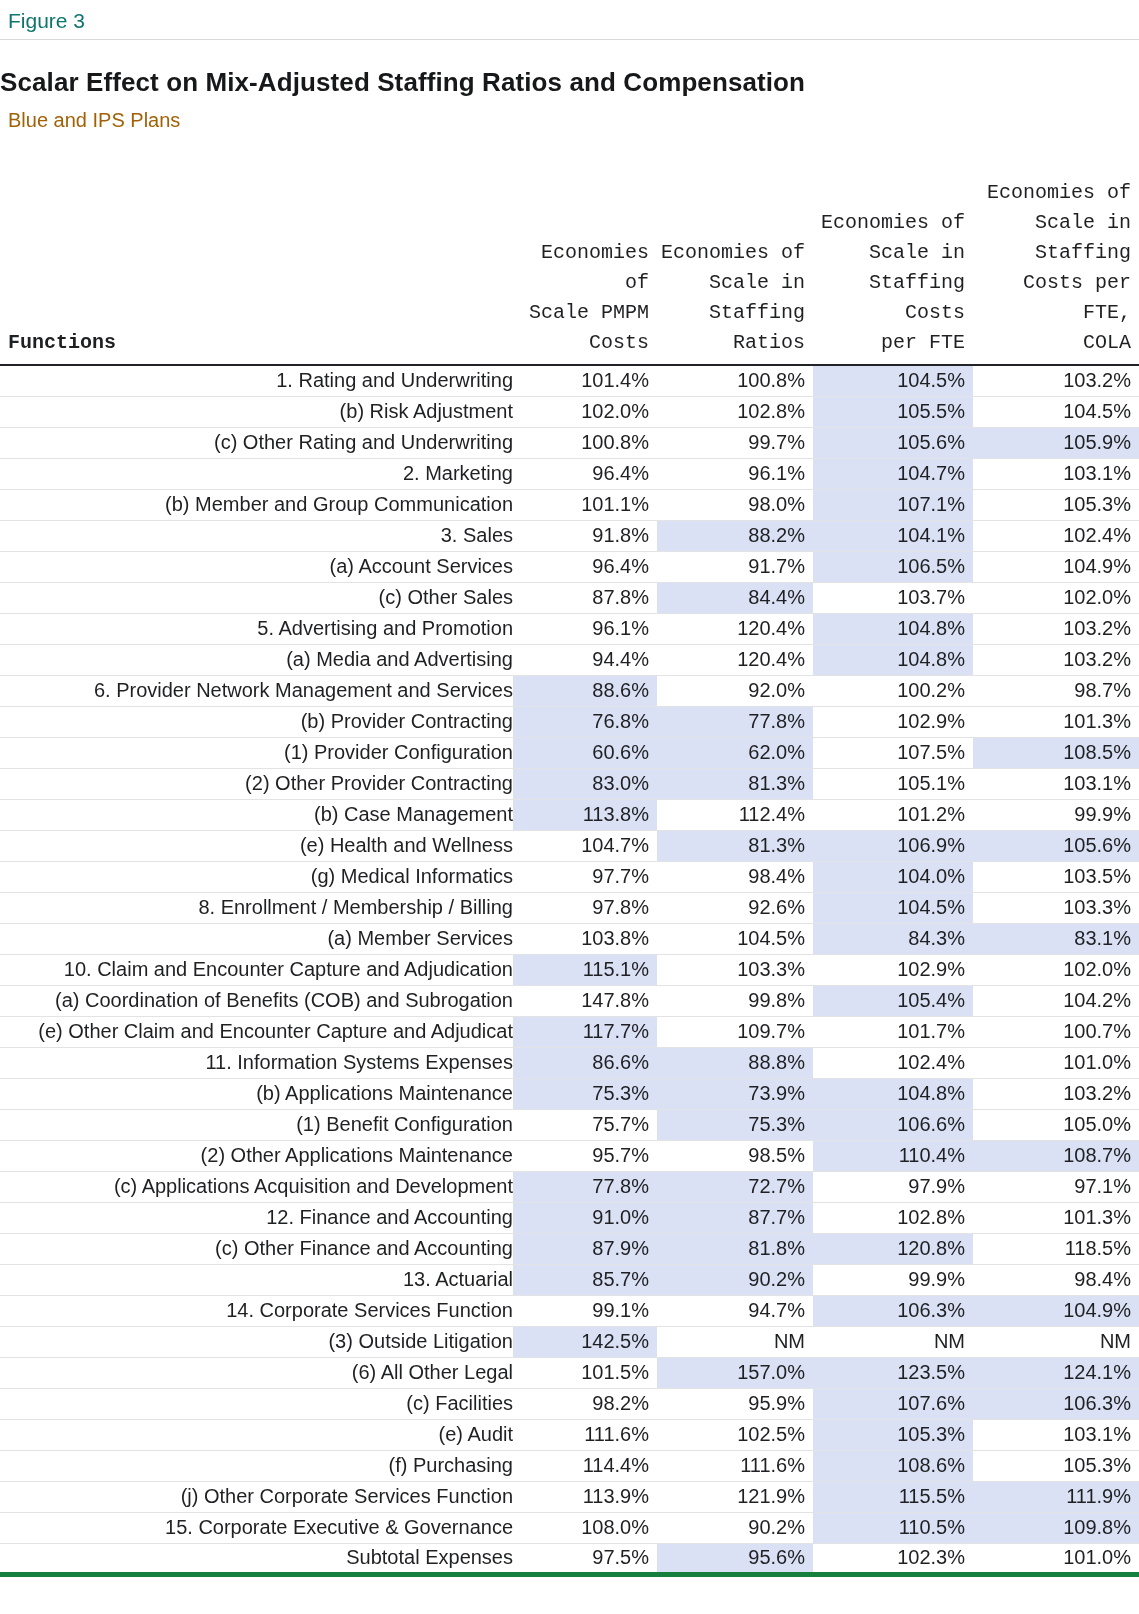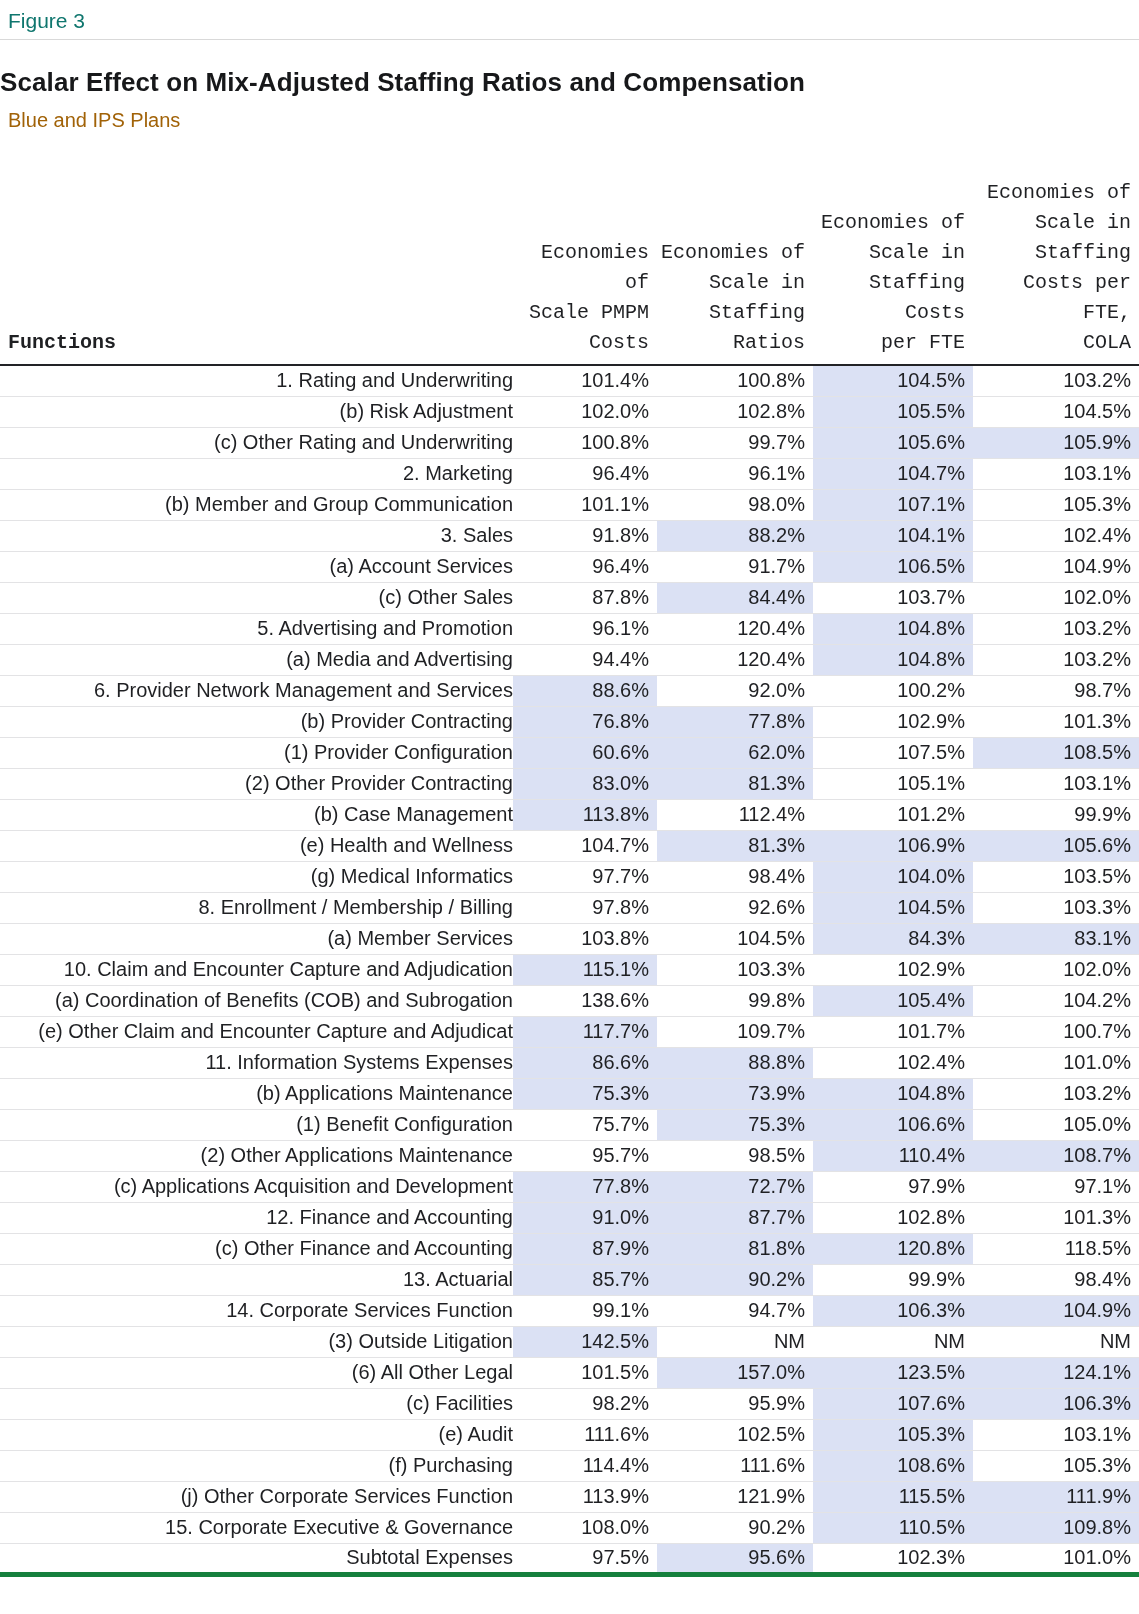--- a/index.html
+++ b/index.html
@@ -263,21 +263,21 @@
         </tr>
         <tr>
           <td class="label">10. Claim and Encounter Capture and Adjudication</td>
           <td class="value shaded">115.1%</td>
           <td class="value">103.3%</td>
           <td class="value">102.9%</td>
           <td class="value">102.0%</td>
         </tr>
         <tr>
           <td class="label">(a) Coordination of Benefits (COB) and Subrogation</td>
-          <td class="value">138.6%</td>
+          <td class="value">147.8%</td>
           <td class="value">99.8%</td>
           <td class="value shaded">105.4%</td>
           <td class="value">104.2%</td>
         </tr>
         <tr>
           <td class="label">(e) Other Claim and Encounter Capture and Adjudicat</td>
           <td class="value shaded">117.7%</td>
           <td class="value">109.7%</td>
           <td class="value">101.7%</td>
           <td class="value">100.7%</td>

